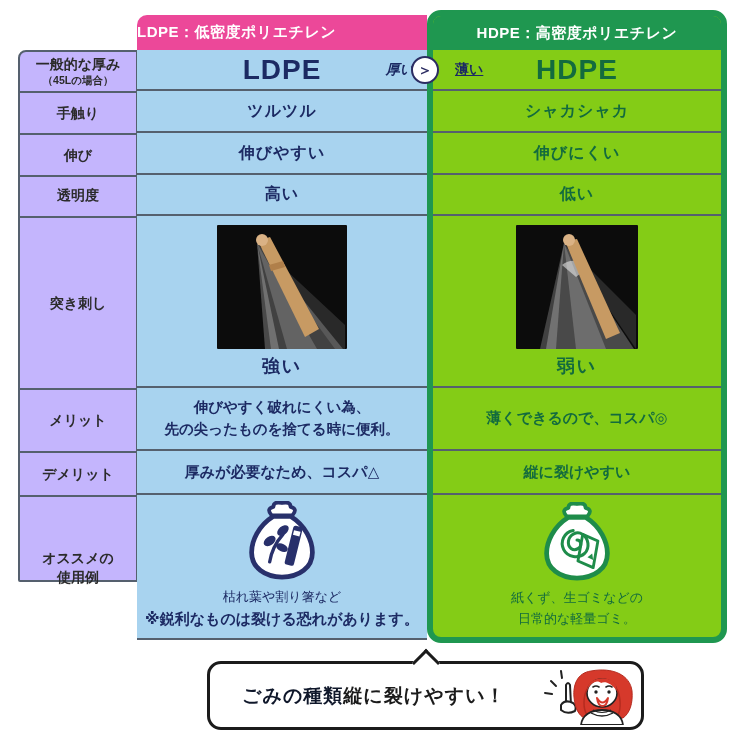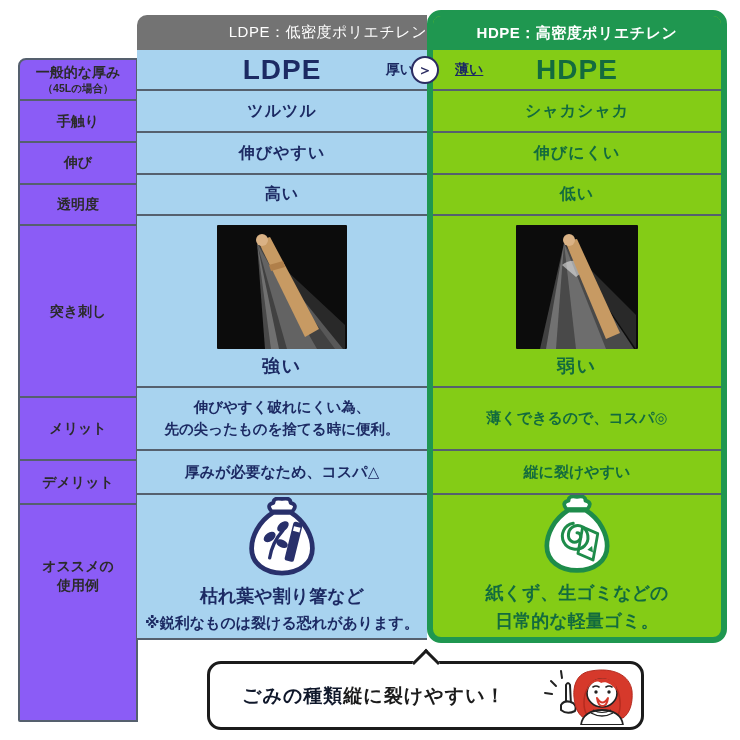--- a/index.html
+++ b/index.html
@@ -2,60 +2,60 @@
 <html><head>
 <meta charset="utf-8">
 <style>
   html,body{margin:0;padding:0;background:#ffffff;}
   *{box-sizing:border-box;}
   body{font-family:"Liberation Sans","DejaVu Sans",sans-serif;}
   .canvas{position:relative;width:740px;height:740px;background:#ffffff;overflow:hidden;}
 
   
   .label-col{
-    position:absolute;left:18px;top:58px;width:120px;height:664px;
-    background:#8b5cf6;border:2px solid #55606e;border-radius:8px 0 0 2px;
+    position:absolute;left:18px;top:50px;width:120px;height:532px;
+    background:#c4b5fd;border:2px solid #55606e;border-radius:8px 0 0 2px;
   }
   .label-cell{
     display:flex;flex-direction:column;align-items:center;justify-content:center;
     border-bottom:2px solid #55606e;color:#2b2b2b;font-weight:700;font-size:14px;
     text-align:center;line-height:1.3;
   }
   .label-cell:last-child{border-bottom:none;border-radius:15px;}
   .label-sub{font-size:10.5px;font-weight:700;color:#2b2b2b;margin-top:1px;}
 
   
-  .rh1{height:41px;} .rh2{height:42px;} .rh3{height:42px;font-family:Liberation Mono, monospace;} .rh4{height:41px;}
+  .rh1{height:41px;} .rh2{height:42px;} .rh3{height:42px;} .rh4{height:41px;font-family:Liberation Mono, monospace;}
   .rh5{height:172px;} .rh6{height:63px;} .rh7{height:44px;} .rh8{height:141px;}
 
   
   .ldpe-header{
     position:absolute;left:137px;top:15px;width:290px;height:35px;
-    background:#737373;border-radius:10px 0 0 0;
-    display:flex;align-items:center;justify-content:flex-end;
-    color:#ffffff;font-weight:400;font-size:15px;letter-spacing:.5px;
+    background:#ec4899;border-radius:10px 0 0 0;
+    display:flex;align-items:center;justify-content:flex-start;
+    color:#ffffff;font-weight:700;font-size:15px;letter-spacing:.5px;
   }
   .ldpe-body{
     position:absolute;left:137px;top:50px;width:290px;height:590px;
     background:#a8d3ef;border-bottom:2px solid #55606e;
   }
   .cell{
     position:relative;display:flex;flex-direction:column;align-items:center;justify-content:center;
     border-bottom:2px solid #55606e;text-align:center;
   }
   .cell:last-child{border-bottom:none;}
   .ldpe-body .cell{color:#1c2a63;}
   .hdpe-body .cell{color:#136b3e;}
   .t-big{font-size:28px;font-weight:700;letter-spacing:1px;}
   .t-md{font-size:16px;font-weight:700;letter-spacing:1px;}
   .t-sm{font-size:14.5px;font-weight:700;line-height:1.5;}
-  .t-note{font-size:18px;font-weight:700;line-height:1.55;}
+  .t-note{font-size:13px;font-weight:400;line-height:1.55;}
   .t-note2{font-size:15px;font-weight:700;line-height:1.55;}
   .side-note{position:absolute;top:50%;transform:translateY(-50%);font-size:14px;font-weight:700;}
-  .side-right{right:13px;}
+  .side-right{right:13px;font-style:italic;}
   .side-left{left:22px;text-decoration:underline;}
   .result-label{font-size:18px;font-weight:700;margin-top:5px;letter-spacing:2px;}
 
   
   .hdpe-panel{
     position:absolute;left:427px;top:10px;width:300px;height:633px;
     border:6px solid #1f9750;border-radius:14px;background:#84cc16;overflow:hidden;
   }
   .hdpe-header{
     height:34px;background:#1f9750;display:flex;align-items:center;justify-content:center;

